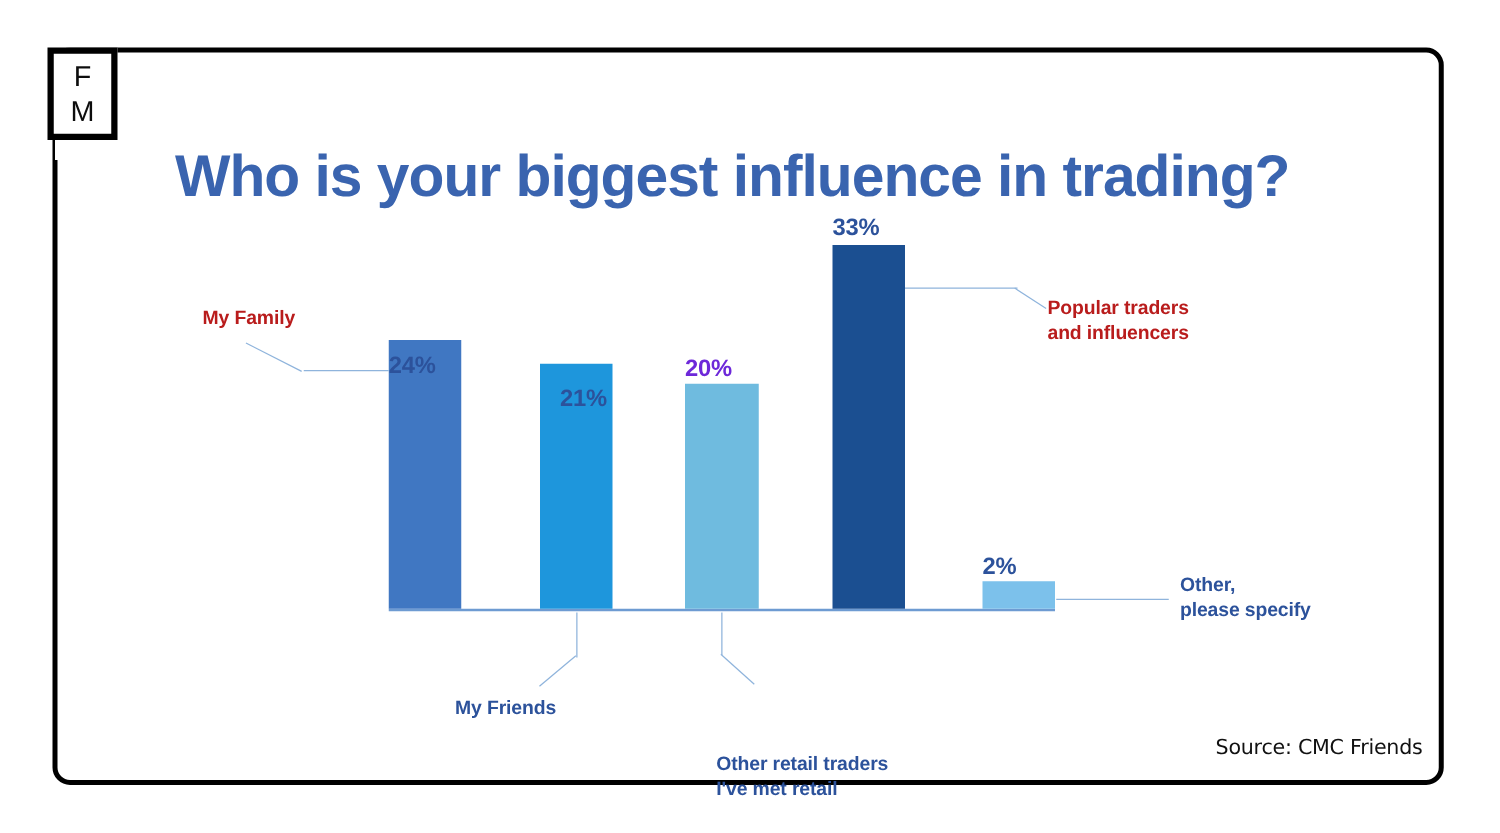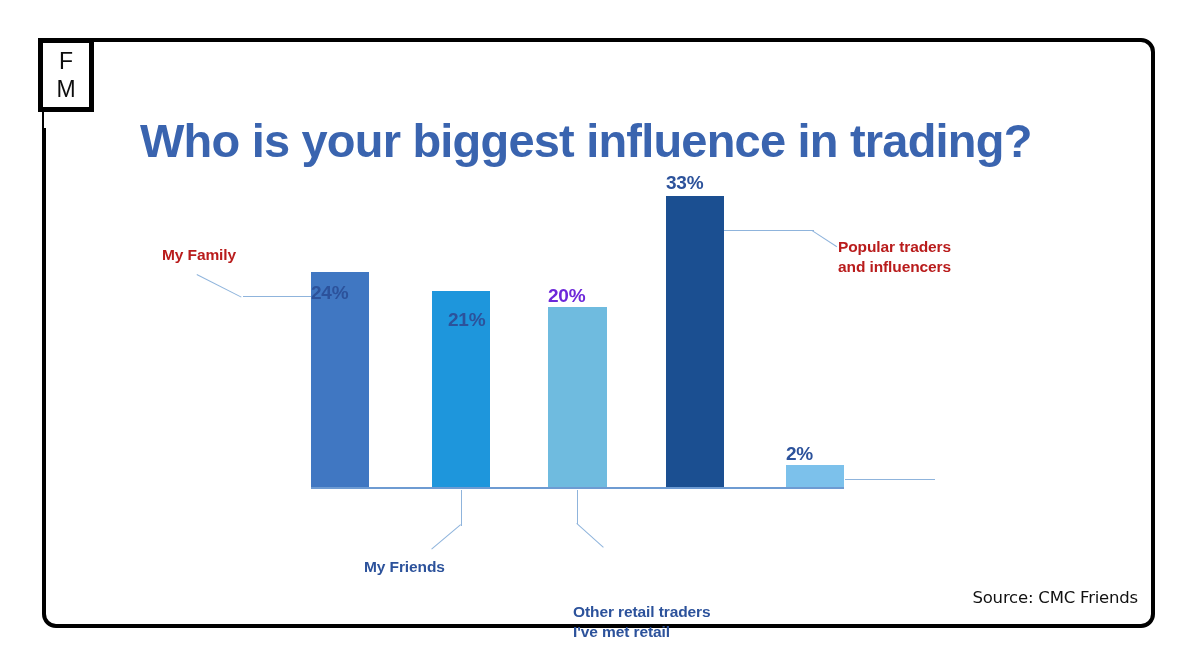--- a/index.html
+++ b/index.html
@@ -206,18 +206,22 @@
     <div class="lead lead-d" style="left:812px; top:230px; width:30px; transform: rotate(33deg);"></div>
     <div class="callout" style="left: 838px; top: 237px; width: 220px; color: #b91c1c;">
       <span>Popular traders</span><br>
       <span>and influencers</span>
     </div>
 
     <div class="bar" style="left: 786px; width: 58px; height: 22px; background: rgb(124, 193, 235);"></div>
     <div class="bar-value" style="left: 786px; width: 58px; top: 443px; color: rgb(44, 82, 155);">2%</div>
 
     <div class="lead lead-h" style="left:845px; top:479px; width:90px;"></div>
+    <div class="callout" style="left: 944px; top: 459px; width: 200px; color: rgb(44, 82, 155);">
+      <span>Other,</span><br>
+      <span>please specify</span>
+    </div>
 
   </div>
 
   <div class="source">Source: CMC Friends</div>
 
 </div>
 
 </body></html>

